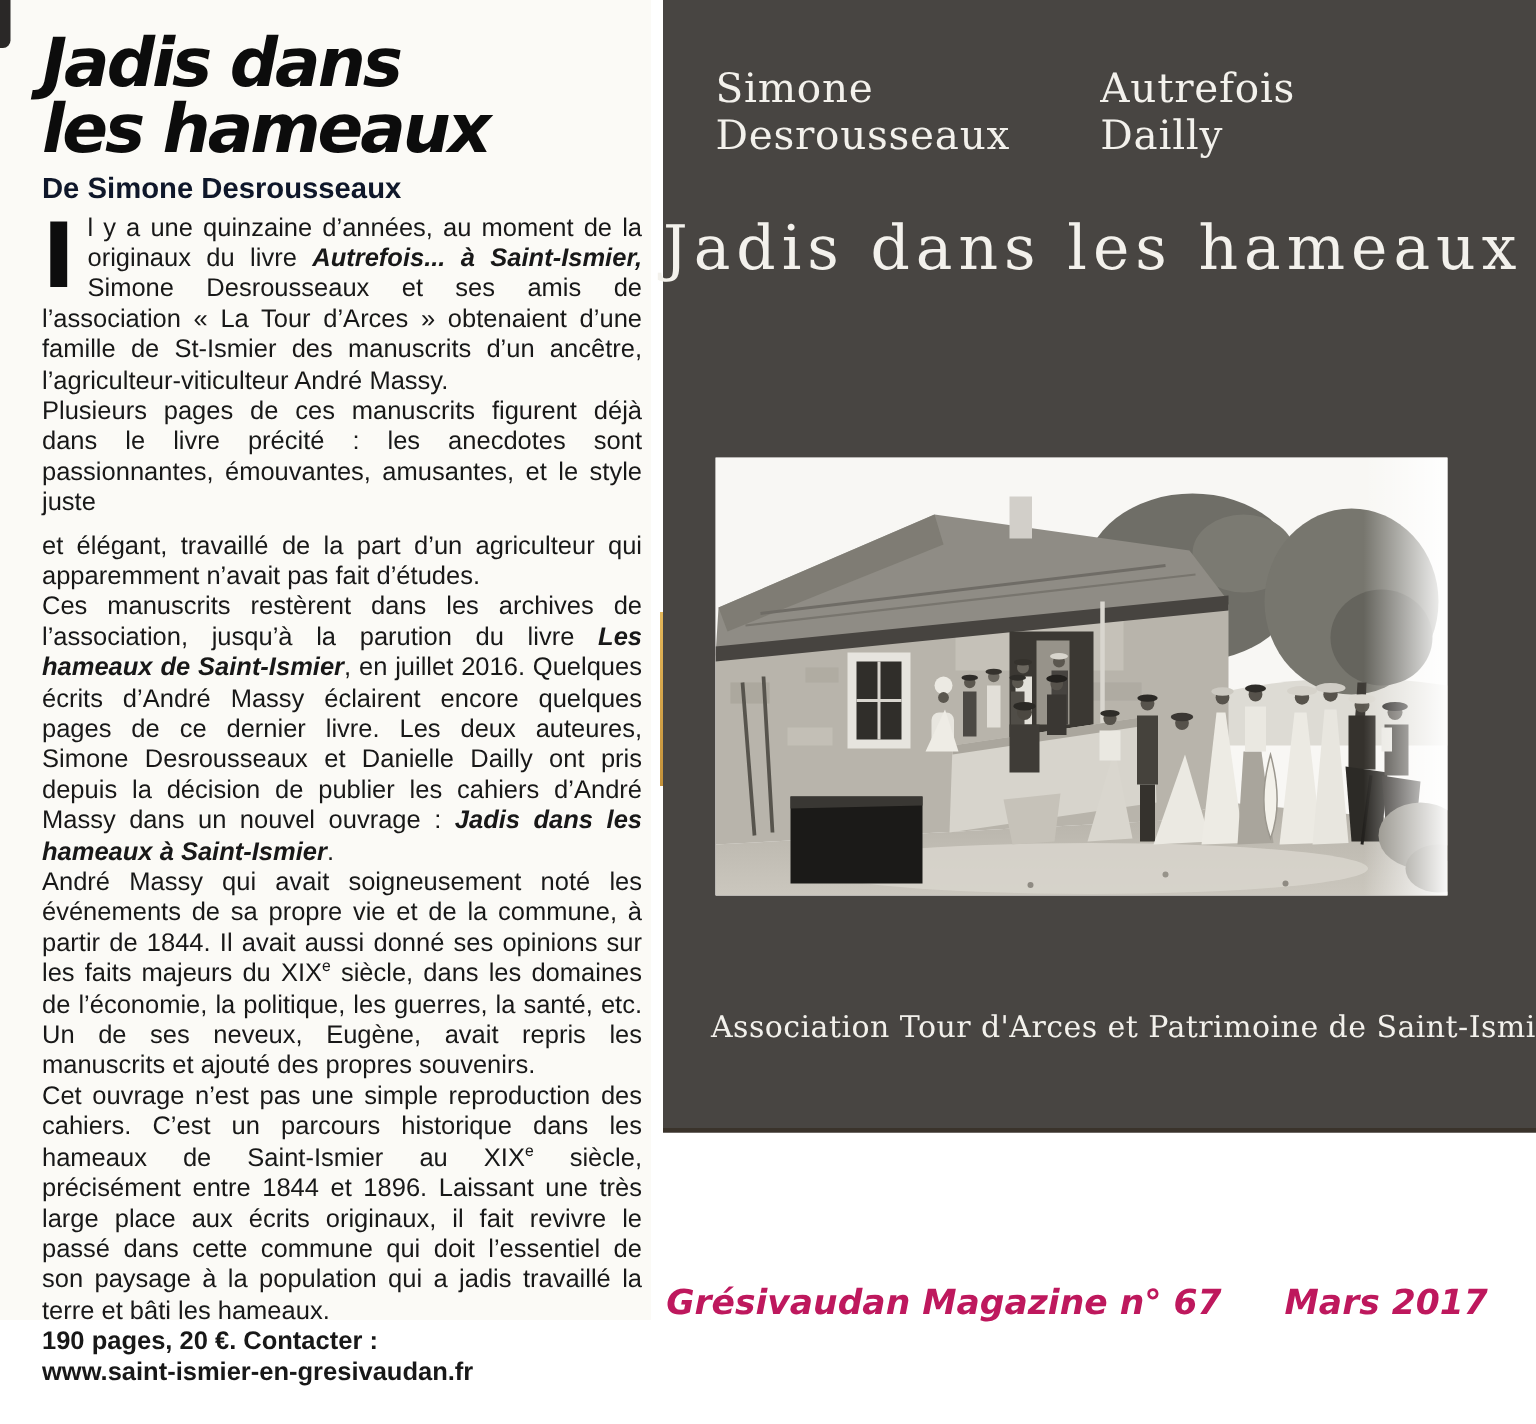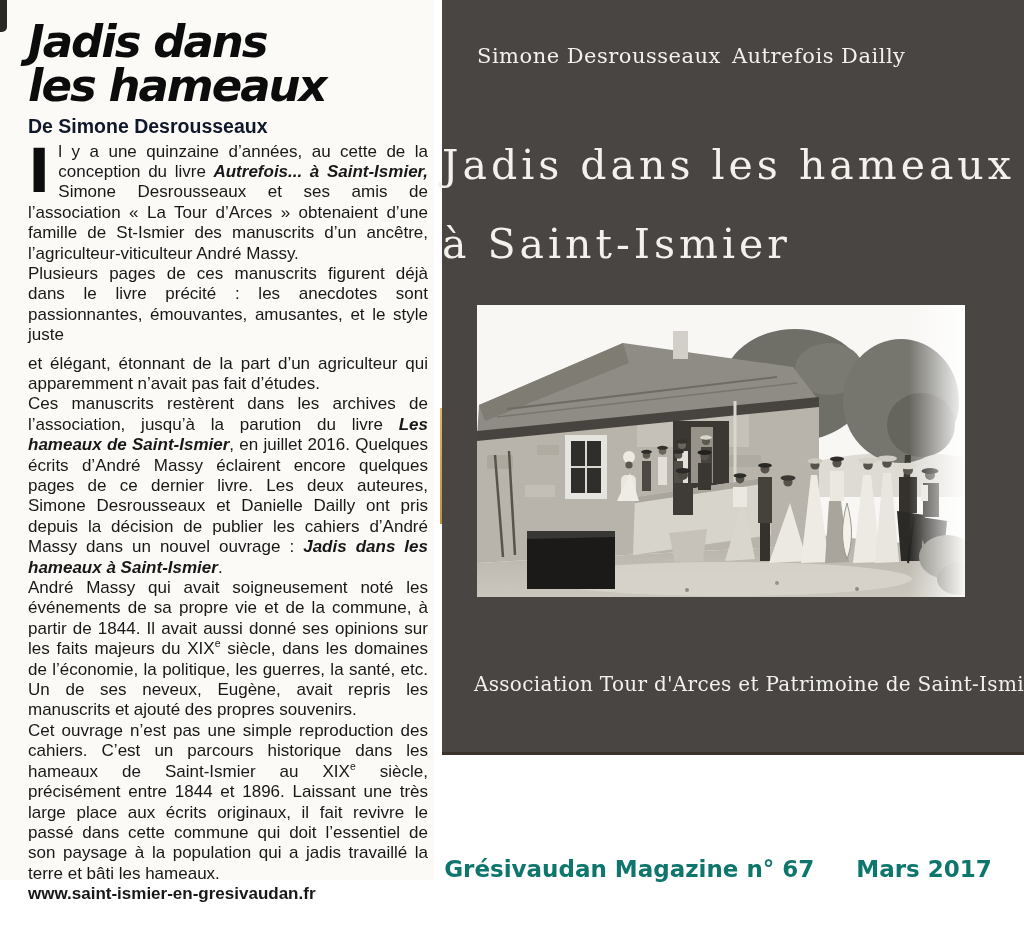--- a/index.html
+++ b/index.html
@@ -44,81 +44,81 @@
   
   .cover{
     position:absolute;left:442px;top:0;width:582px;height:755px;
     background:#484542;color:#f3f1ec;
     font-family:"DejaVu Serif","Liberation Serif",serif;
     border-bottom:3px solid #3a332b;box-sizing:border-box;
   }
   .cover-authors{
     position:absolute;top:44px;left:35px;right:116px;
     display:flex;
-    font-size:21px;letter-spacing:0.5px;gap:11px;
+    font-size:27px;letter-spacing:0.5px;gap:11px;
   }
   .cover-title{
     position:absolute;top:126px;left:0;right:78px;
     text-align:left;font-size:41px;letter-spacing:4px;line-height:79px;
     white-space:nowrap;
   }
   .cover-title span{display:block;}
   .cover-photo{
     position:absolute;left:35px;top:305px;width:488px;height:292px;
     background:#f7f6f3;
   }
   .cover-photo svg{display:block;width:100%;height:100%;}
   .cover-association{
     position:absolute;top:672px;left:0;right:80px;
     text-align:center;font-size:20px;letter-spacing:0.3px;white-space:nowrap;padding-left:32px;
   }
   
   .footer-credit{
     position:absolute;left:442px;top:856px;width:582px;
     text-align:center;padding-right:30px;box-sizing:border-box;
-    font-family:"DejaVu Sans",sans-serif;font-weight:bold;
-    font-size:23px;color:#0f766e;white-space:nowrap;
+    font-family:"DejaVu Sans",sans-serif;font-style:italic;font-weight:bold;
+    font-size:23px;color:#be185d;white-space:nowrap;
   }
   .credit-date{margin-left:34px;}
 </style>
 </head>
 <body>
 
 <div class="article">
   <div class="corner-mark"></div>
   <div class="article-inner">
     <h1 class="article-title">
       <span>Jadis dans</span>
       <span>les hameaux</span>
     </h1>
     <div class="byline">
       <div>De Simone Desrousseaux</div>
     </div>
     <div id="article-body">
-        <p class="apara"><span class="dropcap">I</span><span>l y a une quinzaine d’années, au cette de la conception du livre </span><span class="b i">Autrefois... à Saint-Ismier,</span><span> Simone Desrousseaux et ses amis de l’association «&nbsp;La Tour d’Arces&nbsp;» obtenaient d’une famille de St-Ismier des manuscrits d’un ancêtre, l’agriculteur-viticulteur André Massy.</span></p>
+        <p class="apara"><span class="dropcap">I</span><span>l y a une quinzaine d’années, au moment de la originaux du livre </span><span class="b i">Autrefois... à Saint-Ismier,</span><span> Simone Desrousseaux et ses amis de l’association «&nbsp;La Tour d’Arces&nbsp;» obtenaient d’une famille de St-Ismier des manuscrits d’un ancêtre, l’agriculteur-viticulteur André Massy.</span></p>
         <p class="apara"><span>Plusieurs pages de ces manuscrits figurent déjà dans le livre précité : les anecdotes sont passionnantes, émouvantes, amusantes, et le style juste</span></p>
-        <p class="apara gap"><span>et élégant, étonnant de la part d’un agriculteur qui apparemment n’avait pas fait d’études.</span></p>
+        <p class="apara gap"><span>et élégant, travaillé de la part d’un agriculteur qui apparemment n’avait pas fait d’études.</span></p>
         <p class="apara"><span>Ces manuscrits restèrent dans les archives de l’association, jusqu’à la parution du livre </span><span class="b i">Les hameaux de Saint-Ismier</span><span>, en juillet 2016. Quelques écrits d’André Massy éclairent encore quelques pages de ce dernier livre. Les deux auteures, Simone Desrousseaux et Danielle Dailly ont pris depuis la décision de publier les cahiers d’André Massy dans un nouvel ouvrage : </span><span class="b i">Jadis dans les hameaux à Saint-Ismier</span><span>.</span></p>
         <p class="apara"><span>André Massy qui avait soigneusement noté les événements de sa propre vie et de la commune, à partir de 1844. Il avait aussi donné ses opinions sur les faits majeurs du XIX</span><sup>e</sup><span> siècle, dans les domaines de l’économie, la politique, les guerres, la santé, etc. Un de ses neveux, Eugène, avait repris les manuscrits et ajouté des propres souvenirs.</span></p>
         <p class="apara"><span>Cet ouvrage n’est pas une simple reproduction des cahiers. C’est un parcours historique dans les hameaux de Saint-Ismier au XIX</span><sup>e</sup><span> siècle, précisément entre 1844 et 1896. Laissant une très large place aux écrits originaux, il fait revivre le passé dans cette commune qui doit l’essentiel de son paysage à la population qui a jadis travaillé la terre et bâti les hameaux.</span></p>
+        <p class="apara contact"><span class="b">190 pages, 20 €. Contacter :</span></p>
         <p class="apara contact"><span class="b">www.saint-ismier-en-gresivaudan.fr</span></p>
       </div>
   </div>
 </div>
 
 <div class="strip-artifact"></div>
 
 <div class="cover">
   <div class="cover-authors">
     <span>Simone Desrousseaux</span>
     <span>Autrefois Dailly</span>
   </div>
   <div class="cover-title">
     <span>Jadis dans les hameaux</span>
-    <span>à Saint-Ismier</span>
   </div>
 
   <div class="cover-photo">
 
     <svg viewBox="0 0 488 292" preserveAspectRatio="none" aria-hidden="true">
       <defs>
         <linearGradient id="fadeR" x1="0" y1="0" x2="1" y2="0">
           <stop offset="0" stop-color="#ffffff" stop-opacity="0"></stop>
           <stop offset="1" stop-color="#ffffff" stop-opacity="0.95"></stop>
         </linearGradient>

